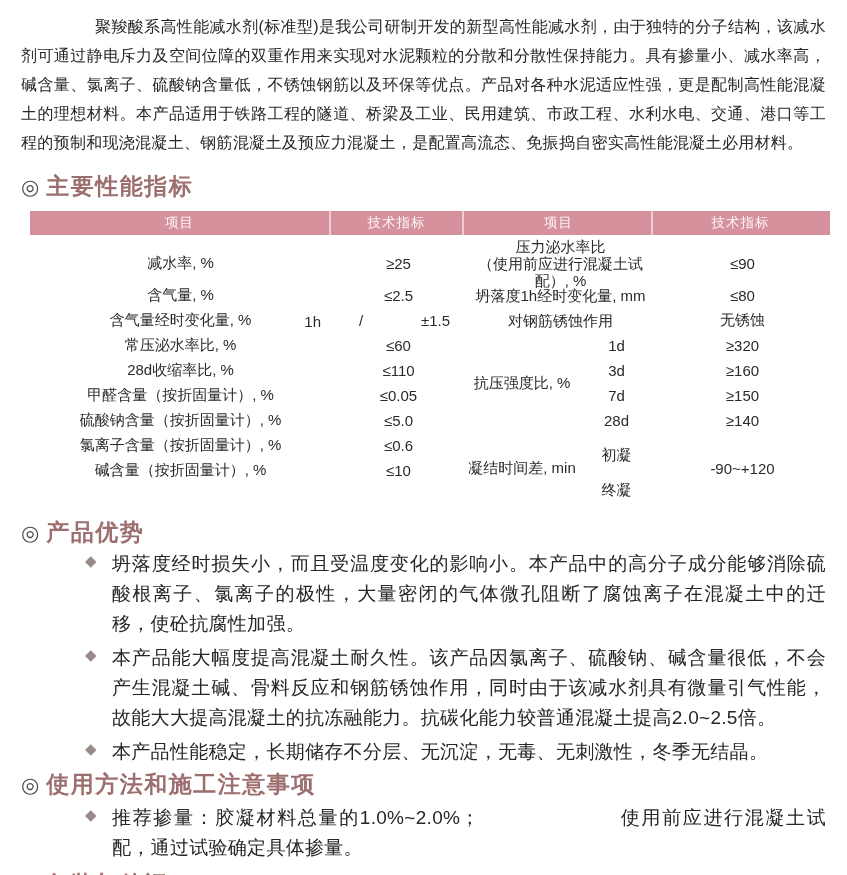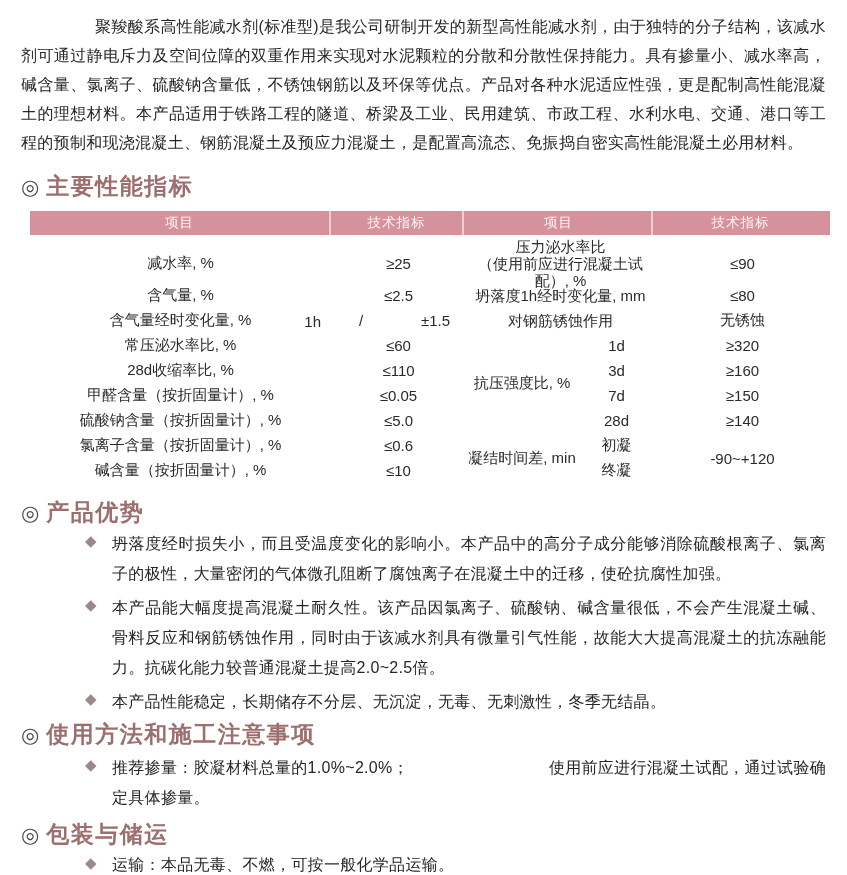--- a/index.html
+++ b/index.html
@@ -48,33 +48,33 @@
   .val1.slash{justify-content:space-between;padding:0 16px 0 28px;}
   .lab3{width:189px;flex-direction:column;line-height:17px;}
   .val3{width:175px;text-align:center;}
   .group-row{display:flex;}
   .group-label{width:112px;display:flex;align-items:center;justify-content:center;text-align:right;}
   .group-items{width:252px;}
   .sub-row{display:flex;height:25px;}
   .age-cell{width:77px;display:flex;align-items:center;justify-content:center;}
   .sub-val{width:175px;}
   .age-col{width:77px;display:flex;flex-direction:column;}
-  .age-col .age-cell{height:25px;width:77px;}
+  .age-col .age-cell{height:25px;width:77px;margin-top:10px;}
   .set-val{width:175px;}
 
   
   .bullets{margin-top:2px;}
   .bullet{display:flex;margin:0 0 0 64px;align-items:flex-start;}
   .bullet + .bullet{margin-top:4px;}
   .bmark{
     color:var(--bullet,#9b8a8a);font-size:15px;width:27px;flex:none;
     padding-top:4px;line-height:1;
   }
   .btext{
-    font-size:16px;line-height:30px;letter-spacing:0.3px;
+    font-size:19px;line-height:30px;letter-spacing:0.3px;
     text-align:justify;color:#262626;flex:1;
   }
   .part2{margin-left:140px;}
   .pack .btext{line-height:28px;}
   .use .bullet{margin-top:4px;}
 </style>
 </head>
 <body style="--hdr: #d6929c; --heading: #9c6f6e; --bullet: #9b8a8a;">
 
 <div class="page">

